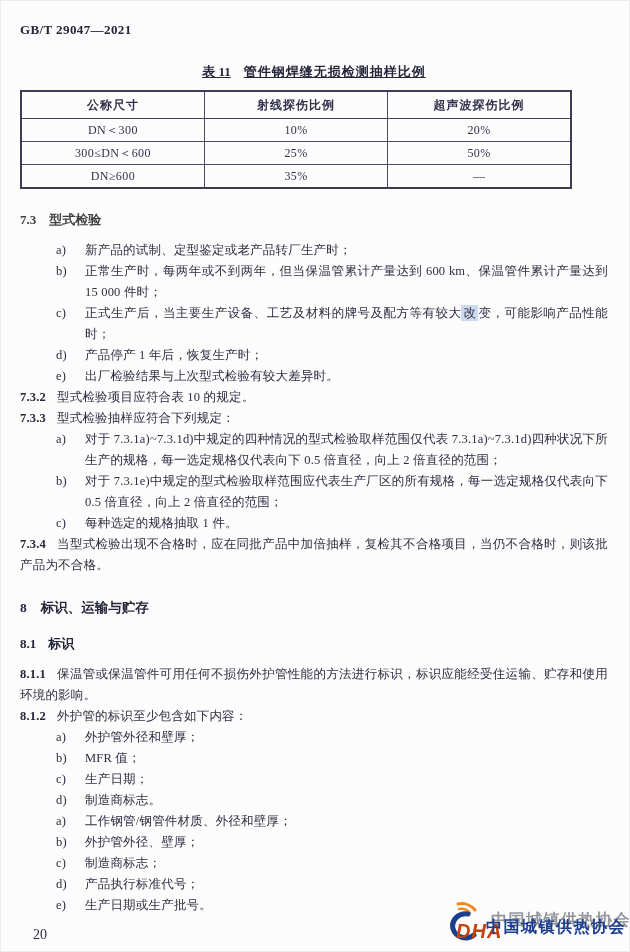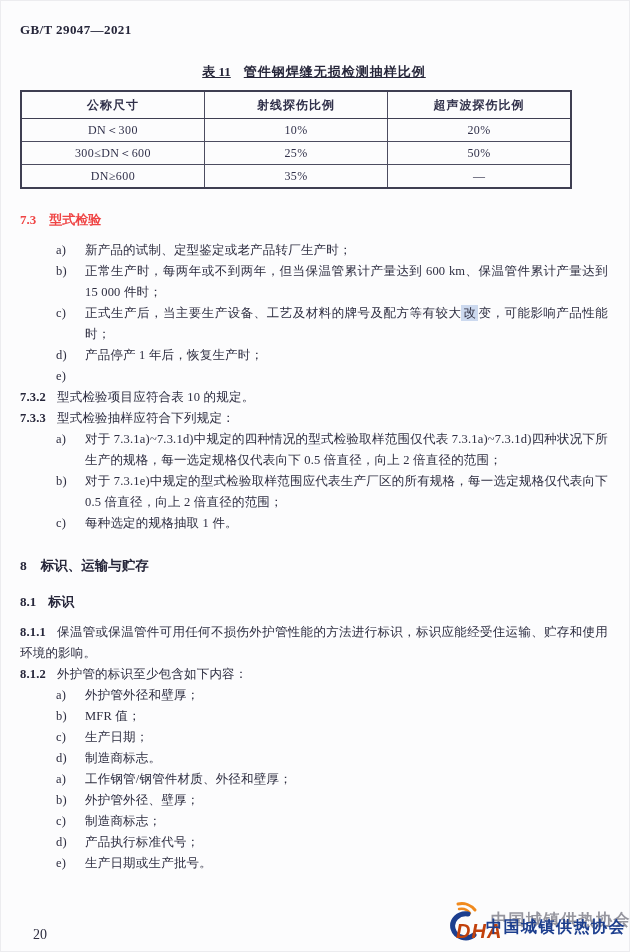--- a/index.html
+++ b/index.html
@@ -55,21 +55,21 @@
     height: 26px;
     font-weight: bold;
     letter-spacing: 1px;
     border-bottom: 1.5px solid #3e3e52;
   }
   table.t11 td { height: 22px; letter-spacing: 0.4px; }
   
   .body-text { margin-top: 20px; }
   p.cl, .li { margin: 0; font-size: 12.5px; line-height: 21px; text-align: justify; letter-spacing: 0.2px; }
   p.cl .num { font-weight: bold; margin-right: 11px; color: #26263a; }
-  p.h73 { margin: 0 0 9px 0; font-size: 13px; font-weight: bold; color: #ef4444; line-height: 22px; }
+  p.h73 { margin: 0 0 9px 0; font-size: 13px; font-weight: bold; color: #404040; line-height: 22px; }
   p.h73 .num { margin-right: 13px; }
   p.h8 { margin: 20px 0 14px 0; font-size: 13.5px; font-weight: bold; color: #26263a; line-height: 23px; }
   p.h8 .num { margin-right: 14px; }
   p.h81 { margin: 0 0 9px 0; font-size: 13px; font-weight: bold; color: #26263a; line-height: 22px; }
   p.h81 .num { margin-right: 12px; }
   
   .li { display: flex; }
   .li .mk { flex: none; width: 29px; margin-left: 36px; }
   .li .lt { flex: 1; }
   .hl { background: #ccd9ef; padding: 1px 2px; }
@@ -152,20 +152,21 @@
     <div class="li">
       <span class="mk">c)</span>
       <span class="lt"><span>正式生产后，当主要生产设备、工艺及材料的牌号及配方等有较大</span><span class="hl">改</span><span>变，可能影响产品性能时；</span></span>
     </div>
     <div class="li">
       <span class="mk">d)</span>
       <span class="lt">产品停产 1 年后，恢复生产时；</span>
     </div>
     <div class="li">
       <span class="mk">e)</span>
+      <span class="lt">出厂检验结果与上次型式检验有较大差异时。</span>
     </div>
 
     <p class="cl">
       <span class="num">7.3.2</span><span>型式检验项目应符合表 10 的规定。</span>
     </p>
 
     <p class="cl">
       <span class="num">7.3.3</span><span>型式检验抽样应符合下列规定：</span>
     </p>
     <div class="li">
@@ -174,20 +175,23 @@
     </div>
     <div class="li">
       <span class="mk">b)</span>
       <span class="lt">对于 7.3.1e)中规定的型式检验取样范围应代表生产厂区的所有规格，每一选定规格仅代表向下 0.5 倍直径，向上 2 倍直径的范围；</span>
     </div>
     <div class="li">
       <span class="mk">c)</span>
       <span class="lt">每种选定的规格抽取 1 件。</span>
     </div>
 
+    <p class="cl">
+      <span class="num">7.3.4</span><span>当型式检验出现不合格时，应在同批产品中加倍抽样，复检其不合格项目，当仍不合格时，则该批产品为不合格。</span>
+    </p>
 
     <p class="h8">
       <span class="num">8</span><span>标识、运输与贮存</span>
     </p>
 
     <p class="h81">
       <span class="num">8.1</span><span>标识</span>
     </p>
 
     <p class="cl">

